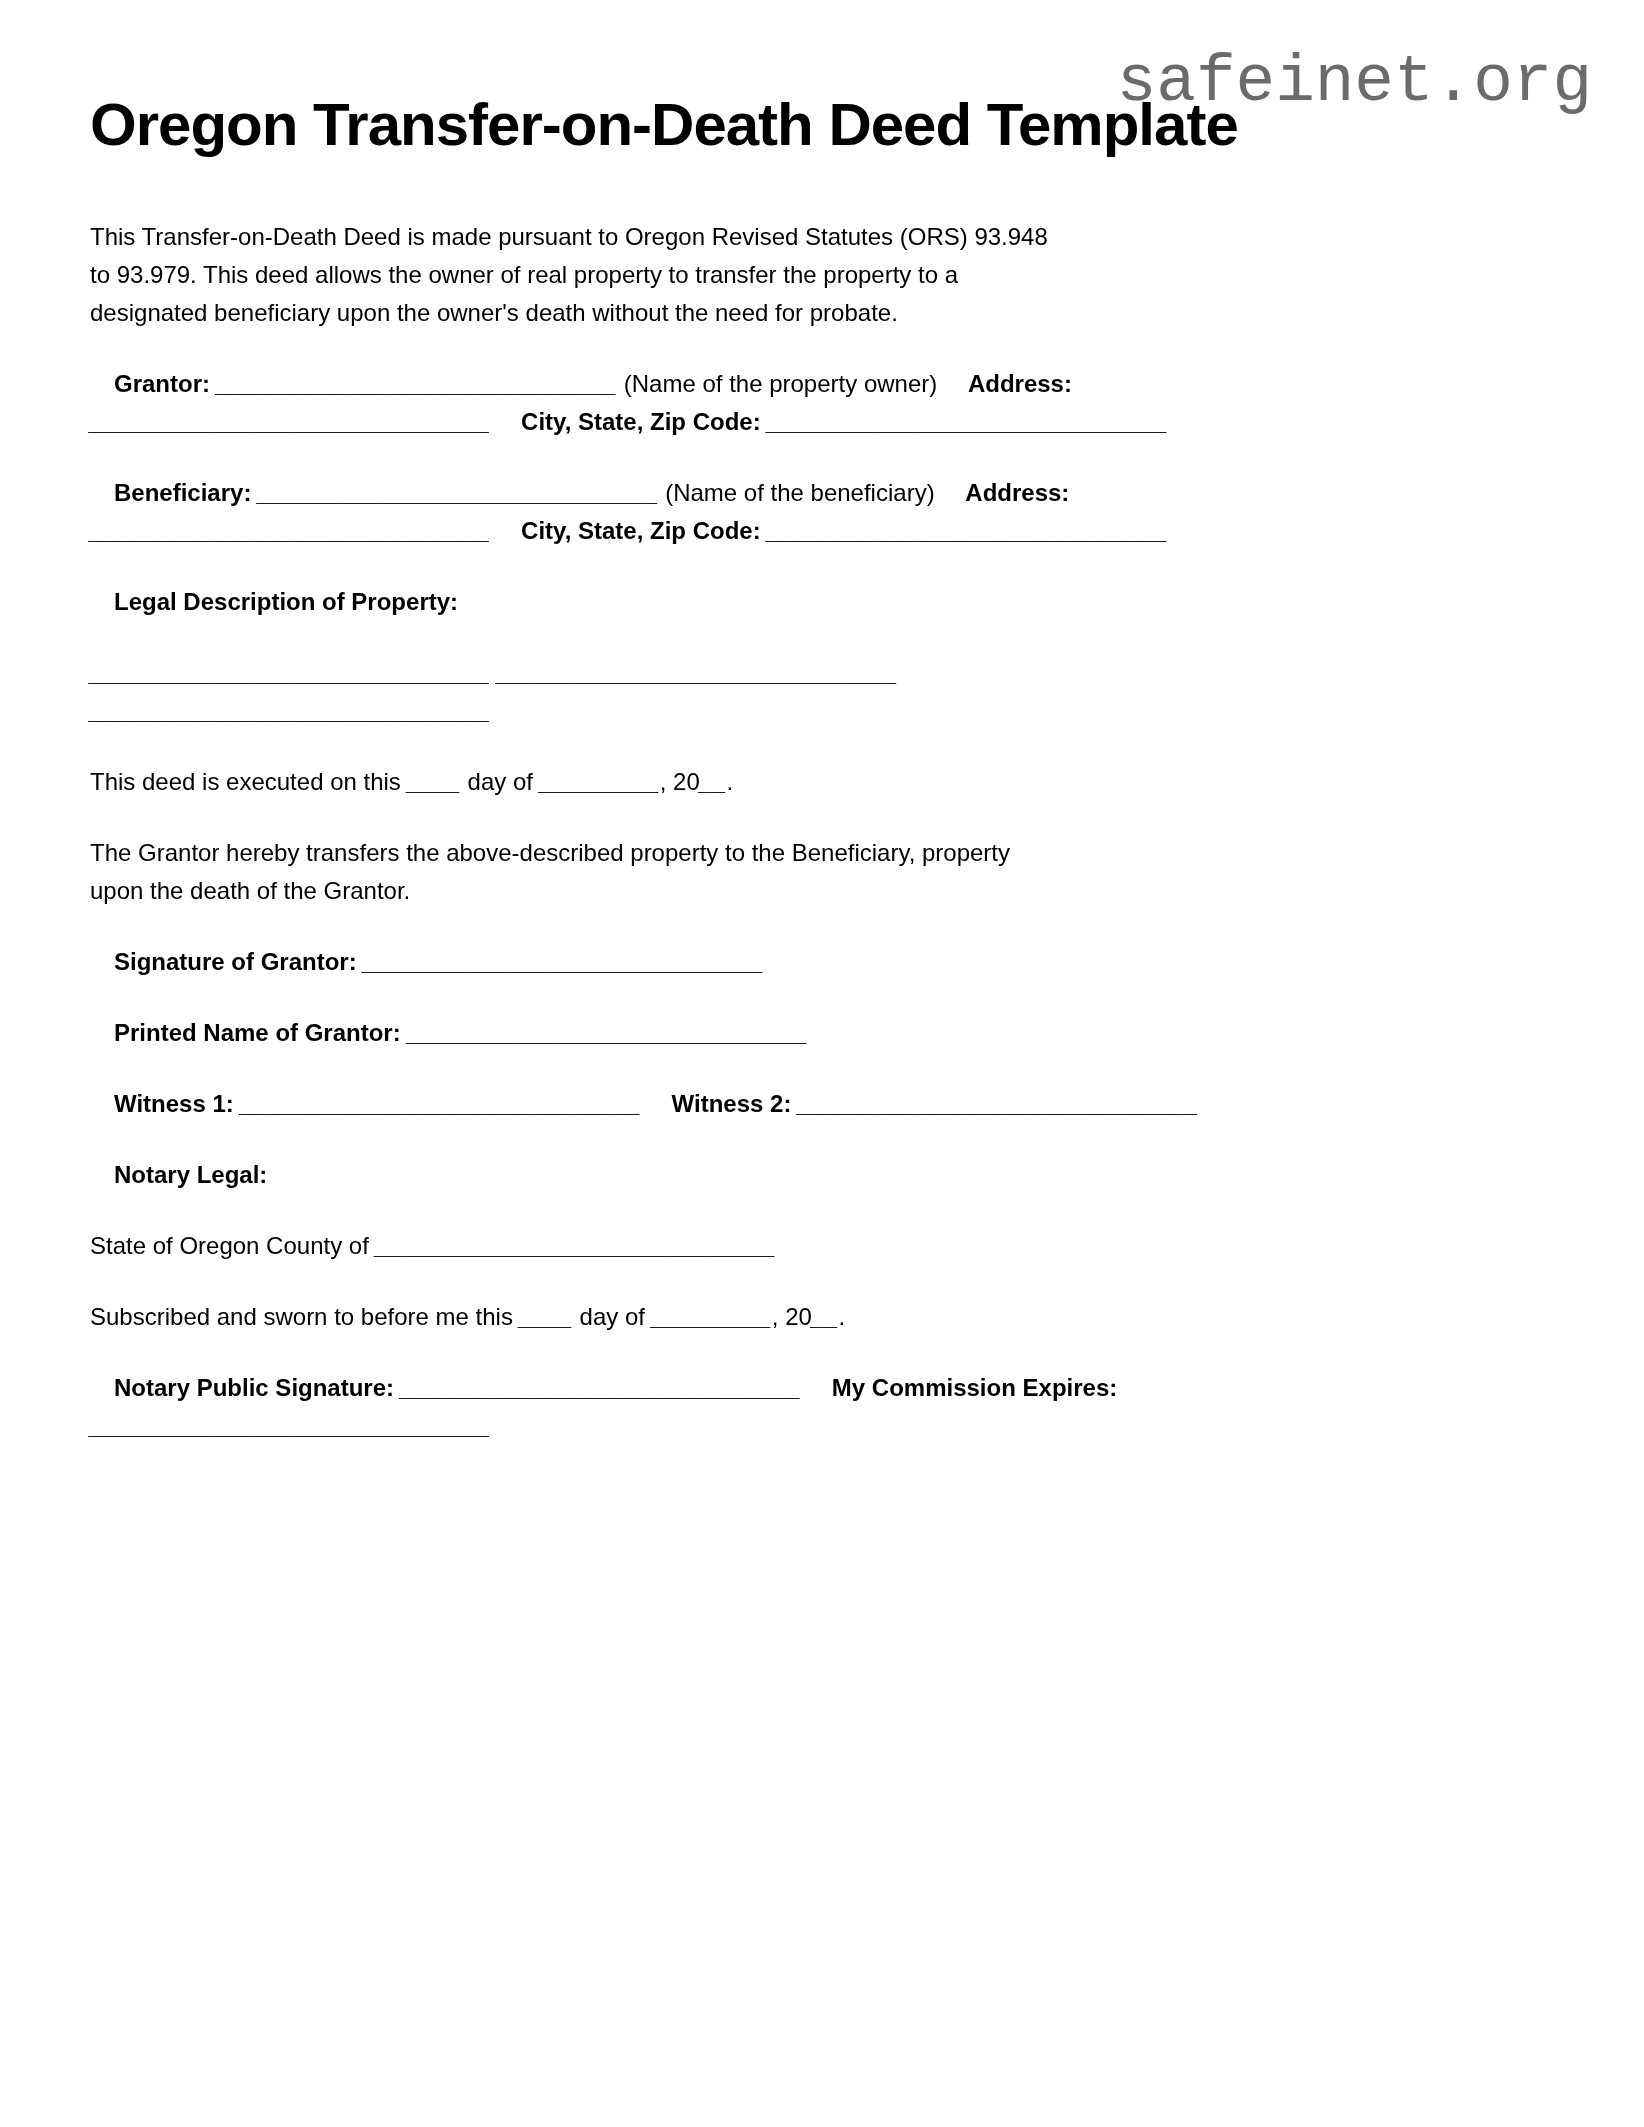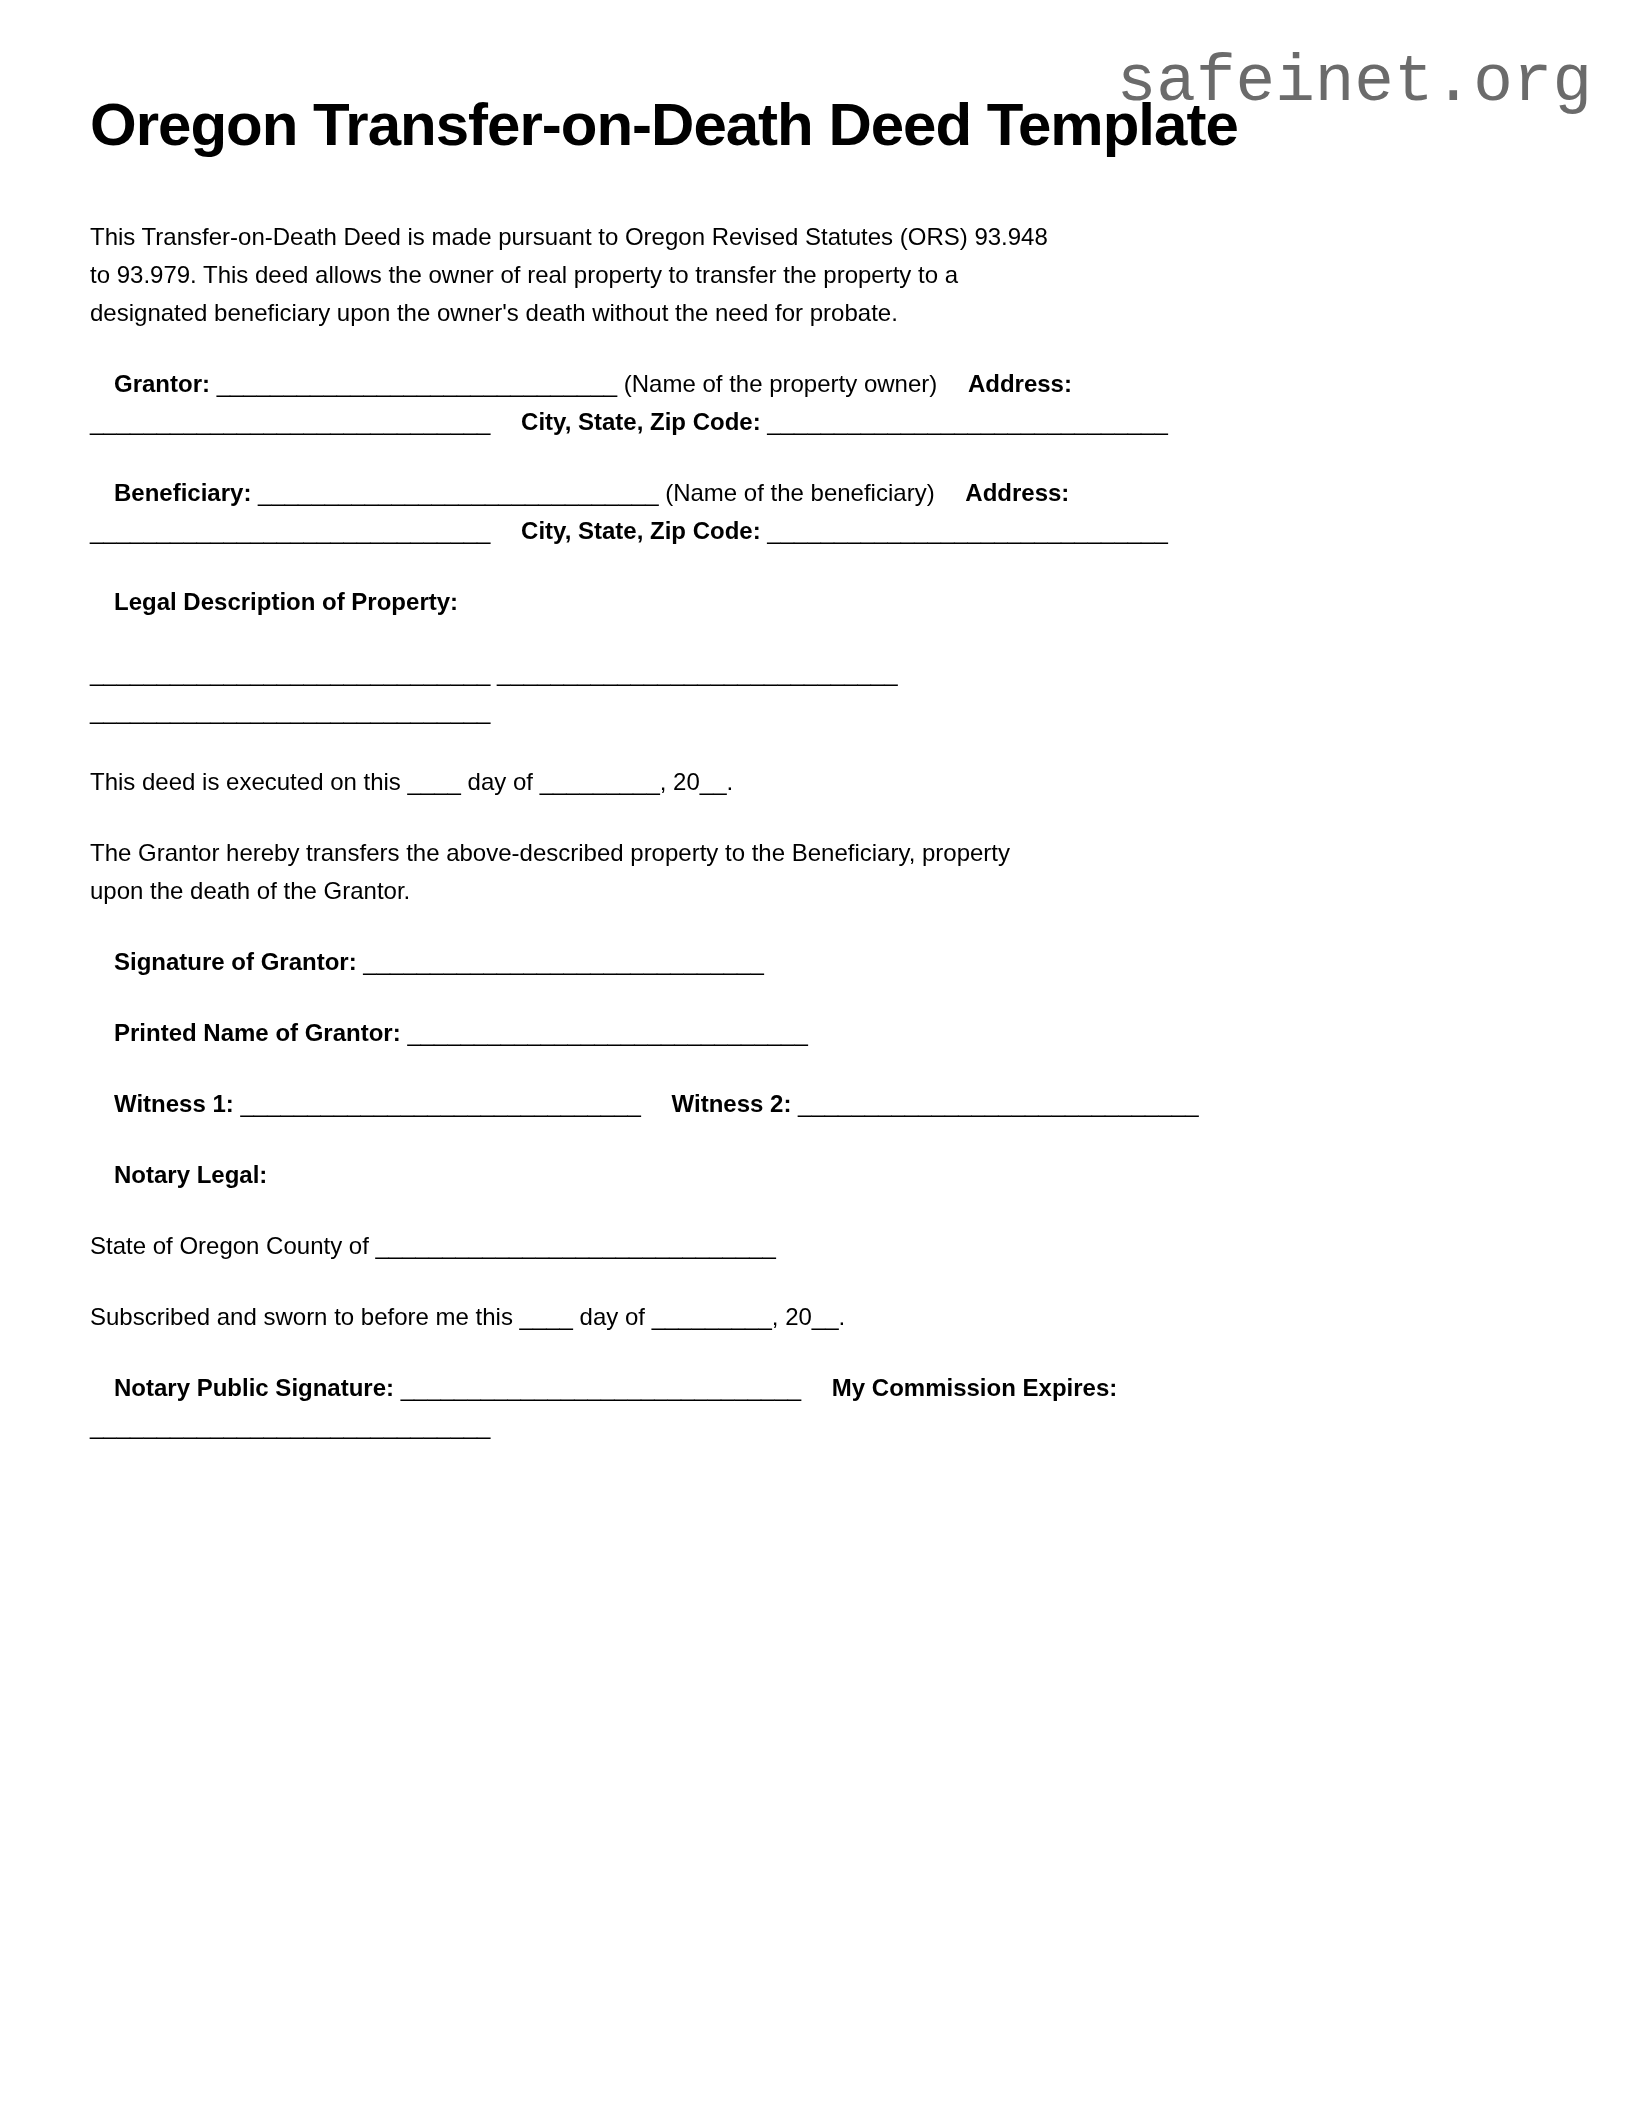--- a/index.html
+++ b/index.html
@@ -33,21 +33,21 @@
   }
   .doc-body {
     margin: 56px 90px 0 90px;
     width: 1464px;
     font-size: 24px;
     line-height: 38px;
   }
   .doc-body p { margin: 33px 0; }
   .doc-body span.b { font-weight: 700; margin-left: 24px; }
   .doc-body span.t { font-weight: 400; }
-  .doc-body span.u { font-weight: 400; white-space: pre; letter-spacing: 0; }
+  .doc-body span.u { font-weight: 400; white-space: pre; letter-spacing: 0; font-style: italic; }
 </style>
 </head>
 <body>
 
 <div class="watermark">safeinet.org</div>
 
 <h1 class="doc-title">Oregon Transfer-on-Death Deed Template</h1>
 
 <div class="doc-body">
     <p><span class="t">This Transfer-on-Death Deed is made pursuant to Oregon Revised Statutes (ORS) 93.948</span><br><span class="t">to 93.979. This deed allows the owner of real property to transfer the property to a</span><br><span class="t">designated beneficiary upon the owner's death without the need for probate.</span></p>

